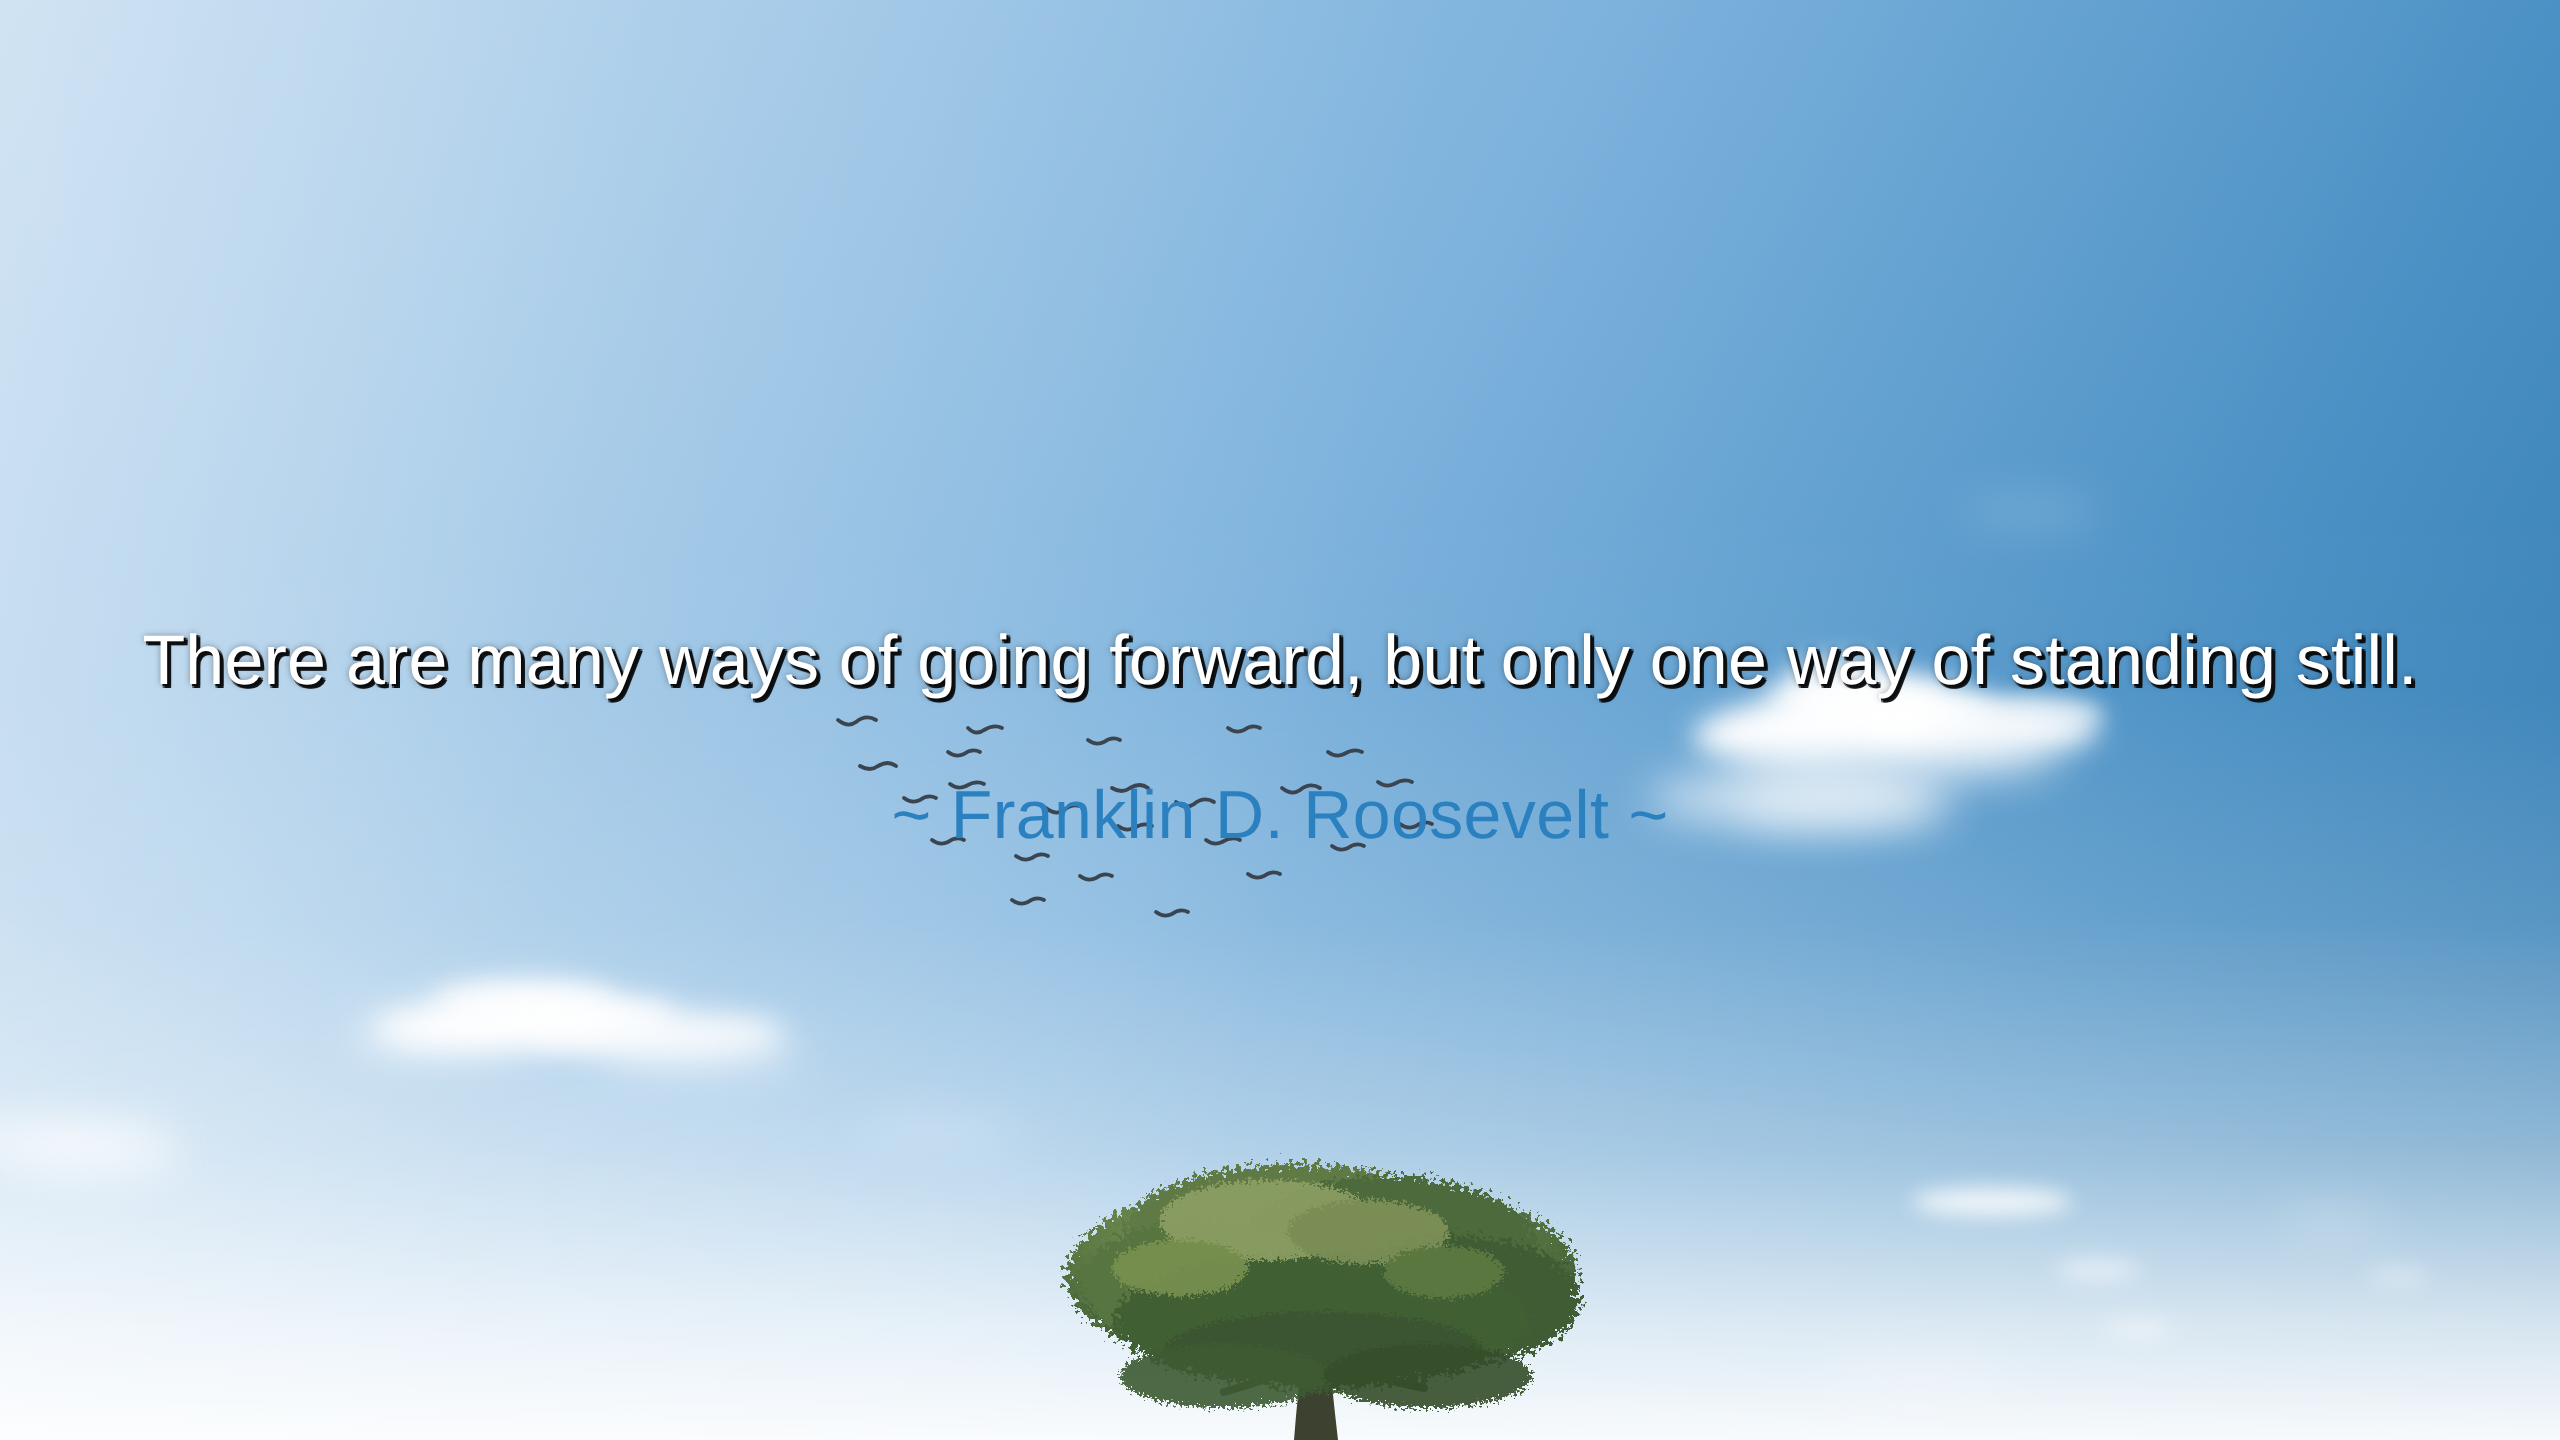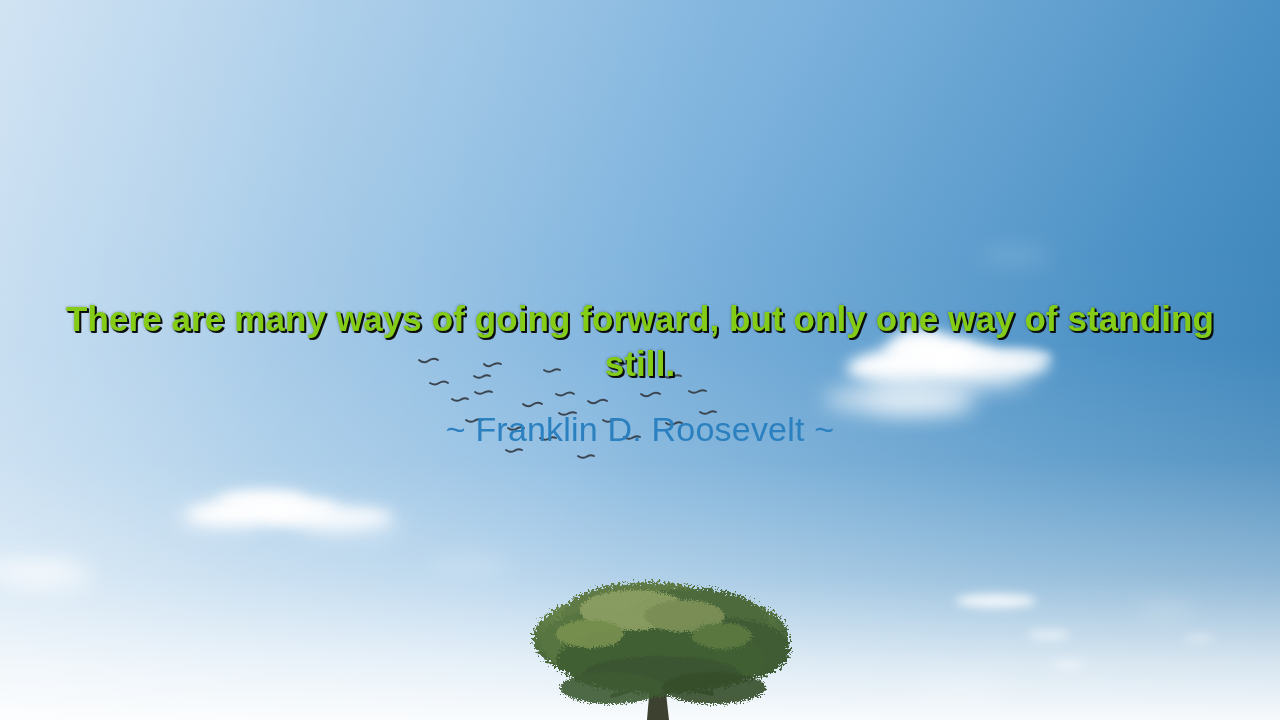--- a/index.html
+++ b/index.html
@@ -100,25 +100,25 @@
   
   .quote-block {
     position: absolute;
     left: 0; right: 0;
     top: 296px;
     text-align: center;
     padding: 0 54px;
     box-sizing: border-box;
   }
   .quote-text {
-    margin: 0;
+    margin: 12px;
     font-size: 35px;
     line-height: 45px;
-    color: #84cc16;
-    font-weight: 700;
+    color: #ffffff;
+    font-weight: 400;
     letter-spacing: .1px;
     text-shadow:
        2px 2px 0 rgba(10,12,14,.92),
        1px 1px 0 rgba(10,12,14,.92),
        2px 1px 0 rgba(10,12,14,.55),
        1px 2px 0 rgba(10,12,14,.55),
        0 0 3px rgba(0,0,0,.35);
   }
   .author-text {
     margin: 0;

